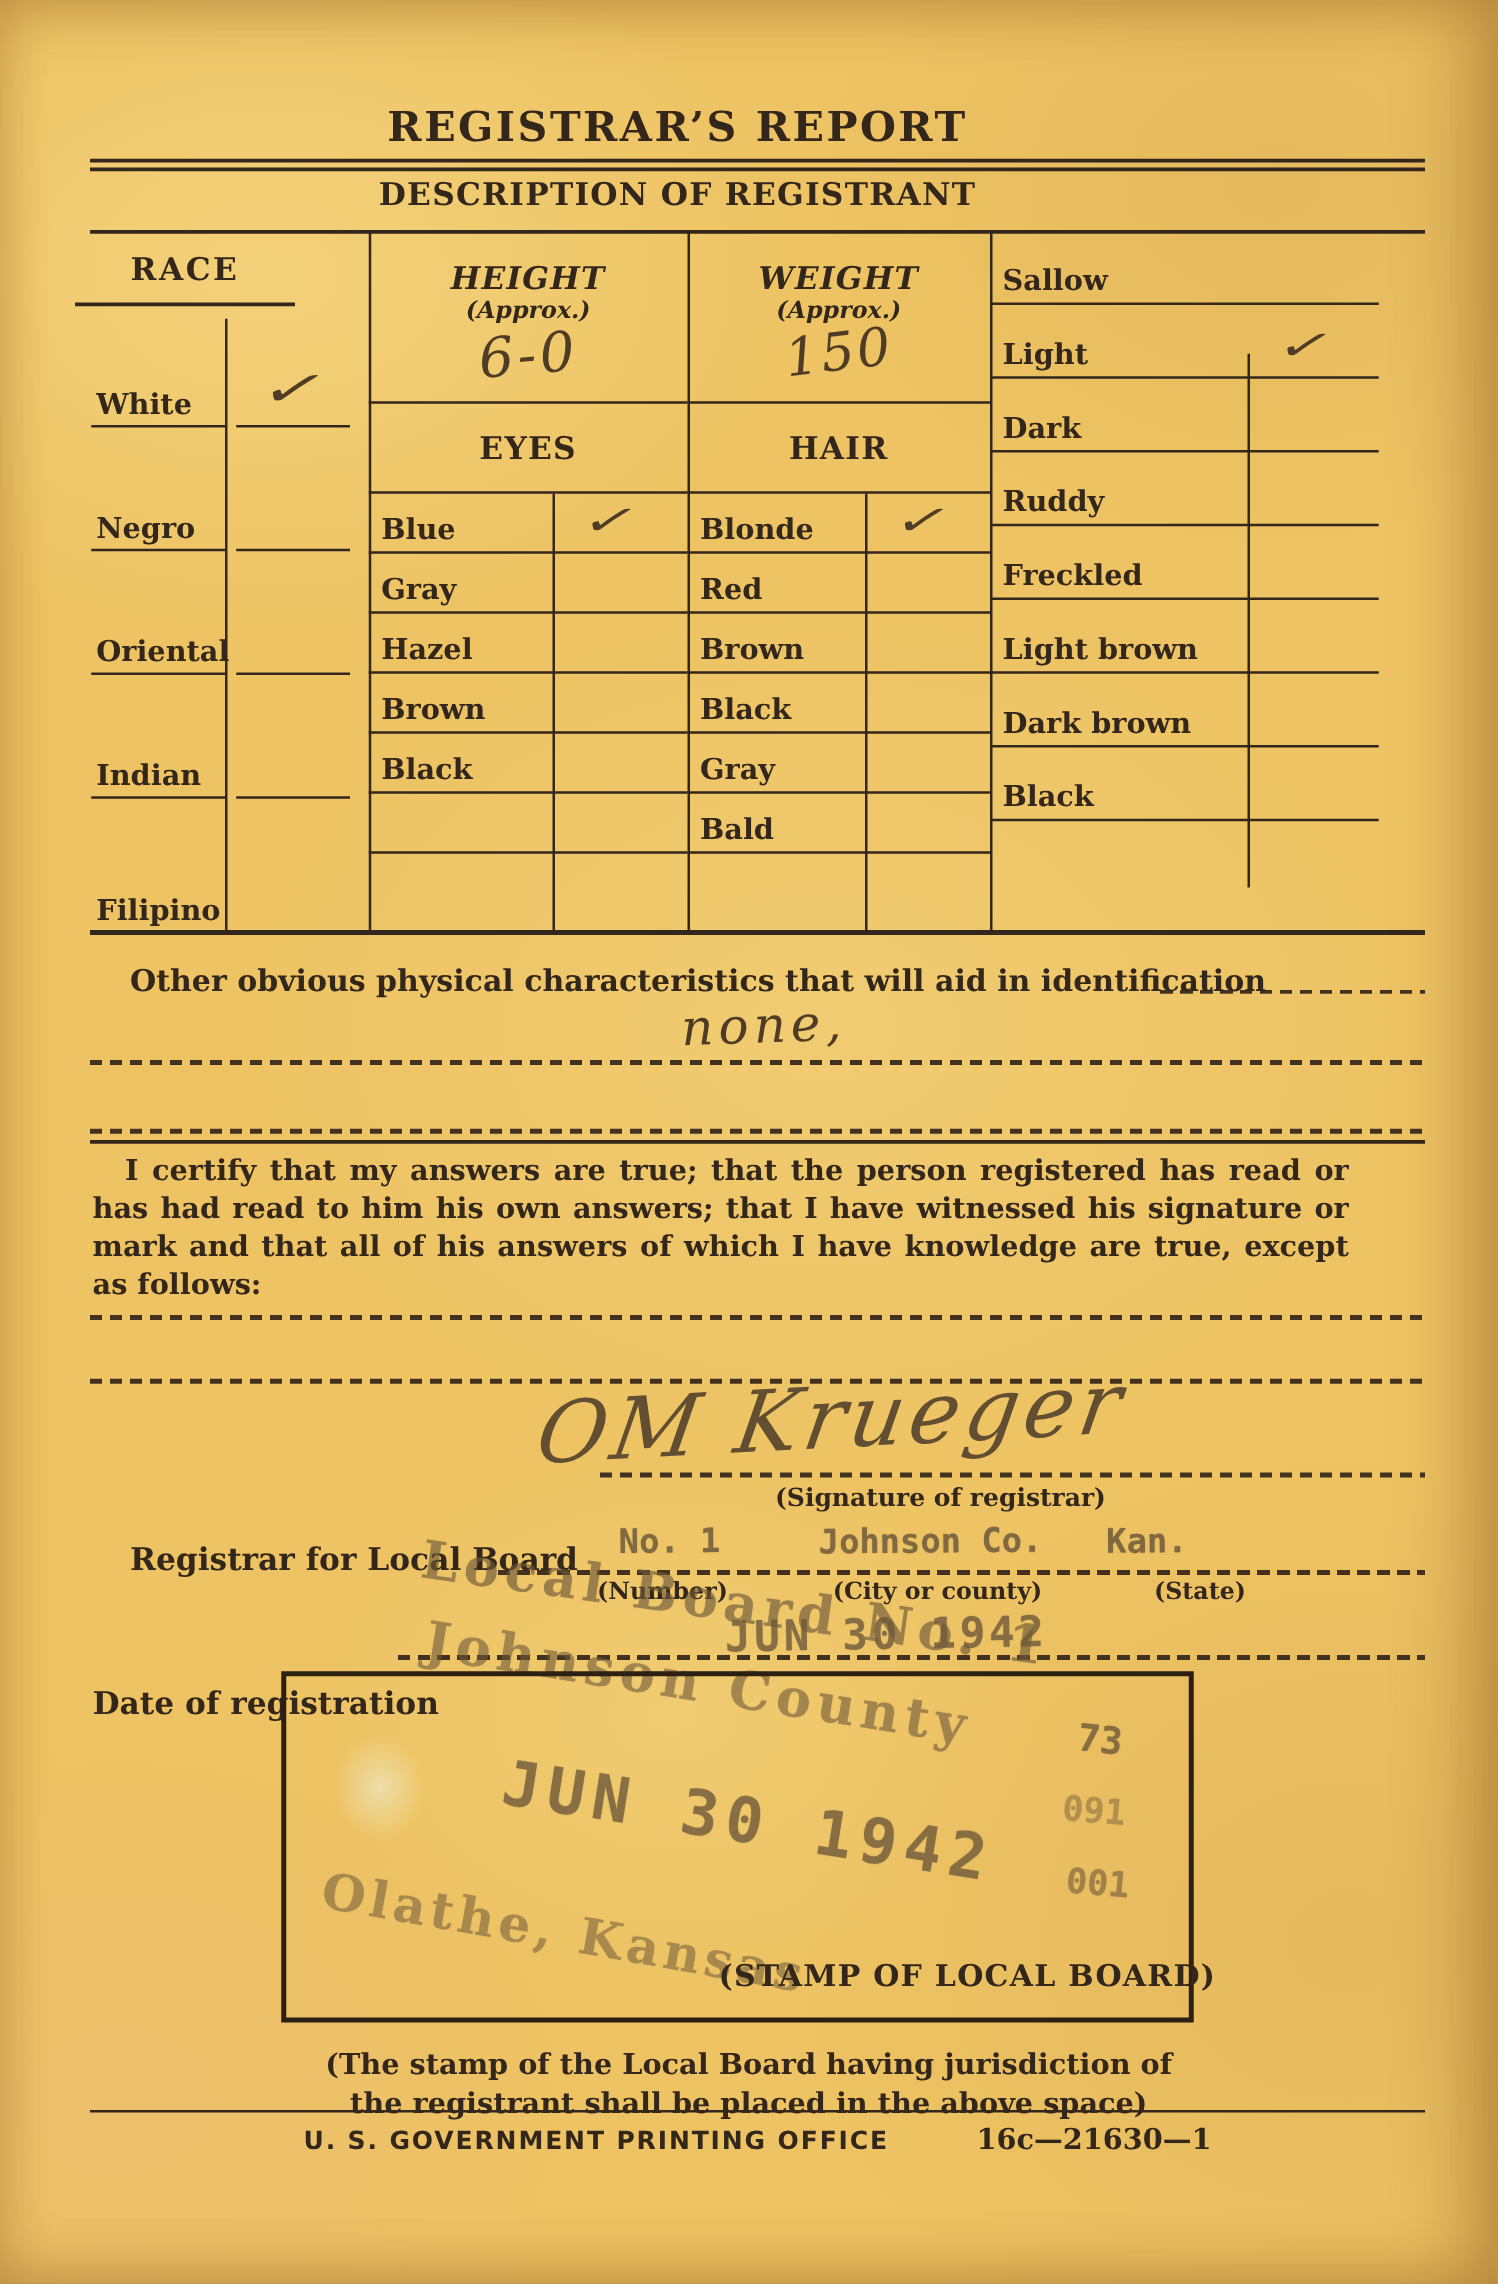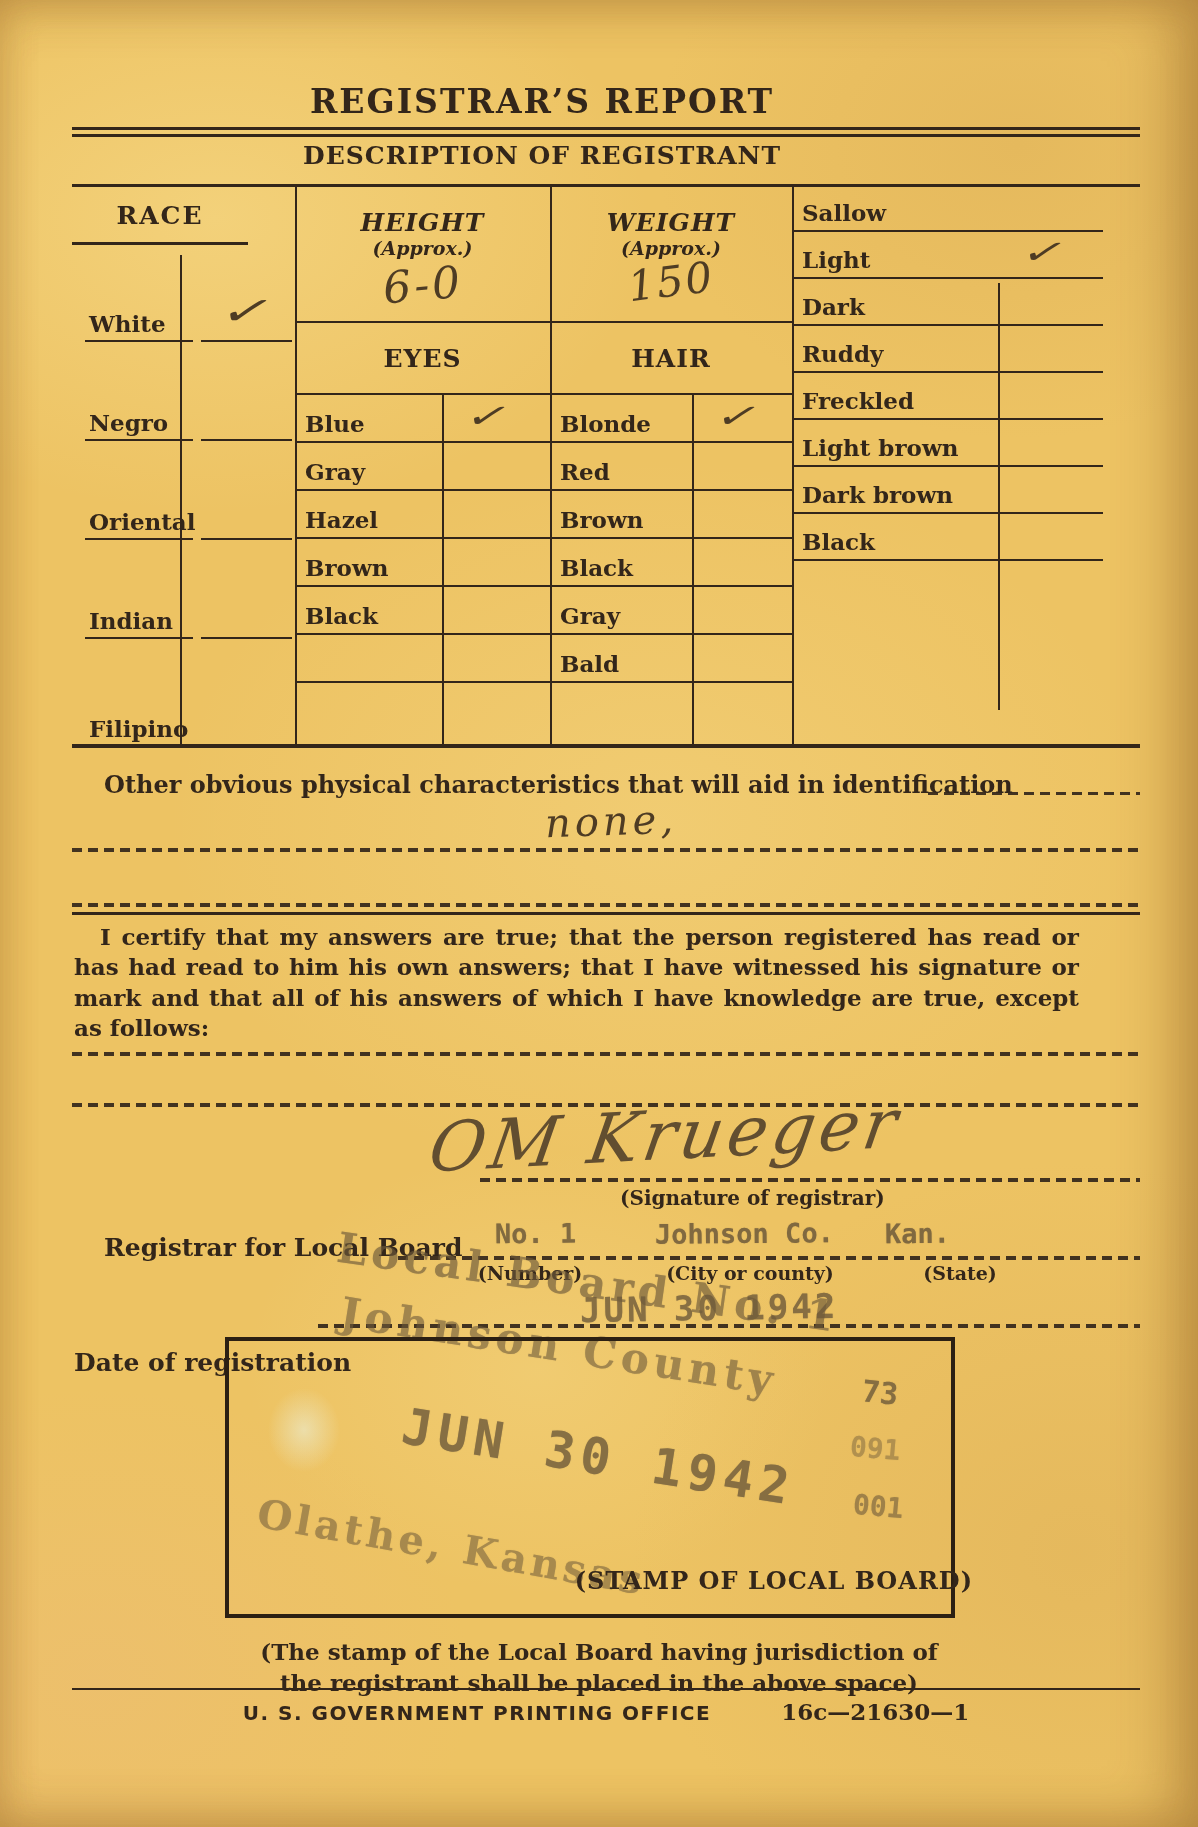--- a/index.html
+++ b/index.html
@@ -26,21 +26,21 @@
   .vline{position:absolute; background:var(--ink); width:2px;}
   .dashes{position:absolute; height:4px;
     background:repeating-linear-gradient(90deg, var(--ink) 0 10px, transparent 10px 16px); opacity:.92;}
   
   .title{position:absolute; top:82px; left:72px; width:940px; text-align:center;
     font-size:33px; font-weight:bold; letter-spacing:2px;}
   .subtitle{position:absolute; top:141px; left:72px; width:940px; text-align:center;
     font-size:25px; font-weight:bold; letter-spacing:1px;}
   
   .col{position:absolute; top:185px; height:560px;}
-  #col-race{left:72px; width:223px;}
+  #col-race{left:60px; width:223px;}
   #col-eyes{left:295px; width:255px;}
   #col-hair{left:550px; width:242px;}
   #col-comp{left:792px; width:311px;}
   .race-head{position:absolute; top:0; left:0; width:176px; height:60px; padding-top:16px;
     text-align:center; font-size:25px; font-weight:bold; letter-spacing:2px; border-bottom:3px solid var(--ink);}
   .race-list{position:absolute; top:70px; left:0; width:100%; height:490px; display:flex; flex-direction:column;}
   .race-list .opt-row{display:flex; align-items:flex-end; height:99px;}
   .race-list .opt-row:first-child{height:87px;}
   .race-list .opt-row:last-child{flex:1;}
   .race-list .opt-label{width:108px; border-bottom:2px solid var(--ink); padding:0 0 3px 4px;
@@ -50,21 +50,21 @@
   .race-list .opt-row:last-child .opt-label, .race-list .opt-row:last-child .opt-check{border-bottom:none;}
   .hw-head{height:70px; padding-top:23px; text-align:center;font-style:italic;}
   .hw-title{font-size:25px; font-weight:bold; letter-spacing:1px;}
   .hw-sub{font-size:19px; font-weight:bold;}
   .hw-value{height:68px; border-bottom:2px solid var(--ink); display:flex; justify-content:center; align-items:flex-start;}
   .sub-head{height:72px; border-bottom:2px solid var(--ink); display:flex; justify-content:center; align-items:center;
     font-size:25px; font-weight:bold; letter-spacing:1px;}
   .spec-list{display:flex; flex-direction:column;}
   .spec-list .opt-row{display:flex; align-items:flex-end; border-bottom:2px solid var(--ink);}
   .eyes-list .opt-row, .hair-list .opt-row{height:48px;}
-  .comp-list .opt-row{height:47px;align-items:flex-end;}
+  .comp-list .opt-row{height:59px;align-items:flex-end;}
   .spec-list .opt-label{padding:0 0 4px 10px; font-size:23px; font-weight:bold;}
   .eyes-list .opt-label{width:147px;} .eyes-list .opt-check{width:106px;}
   .hair-list .opt-label{width:142px;} .hair-list .opt-check{width:98px;}
   .comp-list .opt-label{width:206px;} .comp-list .opt-check{width:103px;}
   .spec-list .opt-check{display:flex; align-items:flex-end;}
   .comp-head{height:98px; border-bottom:2px solid var(--ink); display:flex; justify-content:center; align-items:center;
     font-size:25px; font-weight:bold; letter-spacing:2px;}
   .tick{display:block; font-family:"DejaVu Sans", sans-serif; font-size:32px; line-height:34px; height:38px;
     color:var(--pencil); transform:scaleX(1.6) skewX(-12deg); transform-origin:bottom left; margin:0 0 4px 18px;}
   .race-list .tick{font-size:38px; margin:0 0 8px 14px;}

